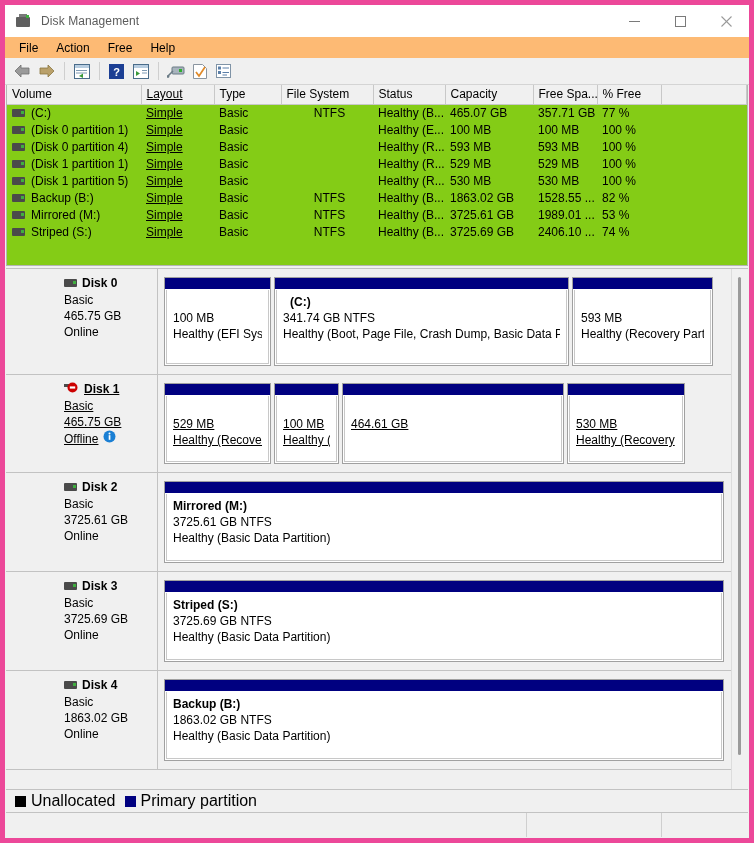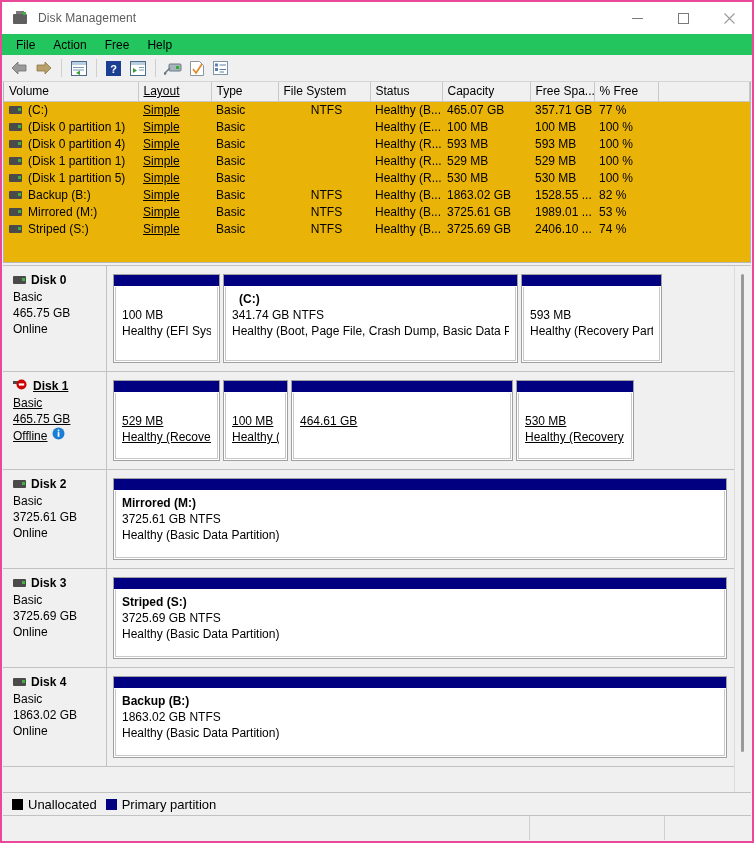--- a/index.html
+++ b/index.html
@@ -13,21 +13,21 @@
     font-family: "Liberation Sans", sans-serif;
     font-size: 12px;
     color: #000000;
     overflow: hidden;
   }
   .window {
     position: relative;
     width: 754px;
     height: 843px;
     background: #f0f0f0;
-    border: 2px solid #ec4899;
+    border: 5px solid #ec4899;
     box-sizing: border-box;
     display: flex;
     flex-direction: column;
   }
 
   
   .titlebar {
     height: 32px;
     background: #ffffff;
     display: flex;
@@ -73,21 +73,21 @@
     width: 46px; height: 32px;
     display: flex; align-items: center; justify-content: center;
     color: #7a7a7a;
     font-size: 11px;
   }
   .win-btn svg { display: block; }
 
   
   .menubar {
     height: 21px;
-    background: #22c55e;
+    background: #fdba74;
     display: flex;
     align-items: center;
     padding-left: 5px;
     flex: 0 0 auto;
   }
   .menu-item {
     padding: 2px 9px;
     font-size: 12px;
     color: #000;
   }
@@ -110,21 +110,21 @@
   .tb-sep {
     width: 1px; height: 18px;
     background: #cfcfcf;
     margin: 0 5px;
   }
   .arrow-ico { display:block; }
 
   
   .listpane {
     flex: 0 0 auto;
-    background: #eab308;
+    background: #84cc16;
     margin: 0 1px;
     border: 1px solid #b5b5b5;
     border-top: none;
     height: 181px;
     position: relative;
     box-sizing: border-box;
   }
   .lp-inner { position: absolute; inset: 0; overflow: hidden; }
   table.vol {
     border-collapse: collapse;
@@ -189,20 +189,21 @@
   .gp-scroll {
     position: absolute;
     left: 0; top: 0; right: 16px; bottom: 0;
     overflow: hidden;
   }
   .disk-row {
     display: flex;
     border-bottom: 1px solid #c2c2c2;
     background: #f0f0f0;
     box-sizing: border-box;
+    padding-left: 48px;
   }
   .disk-head {
     width: 104px;
     flex: 0 0 104px;
     border-right: 1px solid #c2c2c2;
     padding: 6px 0 0 10px;
     box-sizing: border-box;
     background: #f0f0f0;
   }
   .dh-title {
@@ -301,21 +302,21 @@
     height: 22px;
     background: #f0f0f0;
     border-top: 1px solid #c2c2c2;
     border-bottom: 1px solid #c2c2c2;
     display: flex;
     align-items: center;
     padding-left: 9px;
     gap: 9px;
     margin: 0 1px;
   }
-  .leg-item { display: flex; align-items: center; gap: 5px; font-size: 13px; }
+  .leg-item { display: flex; align-items: center; gap: 5px; font-size: 16px; }
   .leg-sw { width: 11px; height: 11px; flex: 0 0 auto; }
 
   
   .statusbar {
     flex: 0 0 auto;
     height: 24px;
     background: #f0f0f0;
     display: flex;
     align-items: stretch;
     margin: 0 1px 1px 1px;

